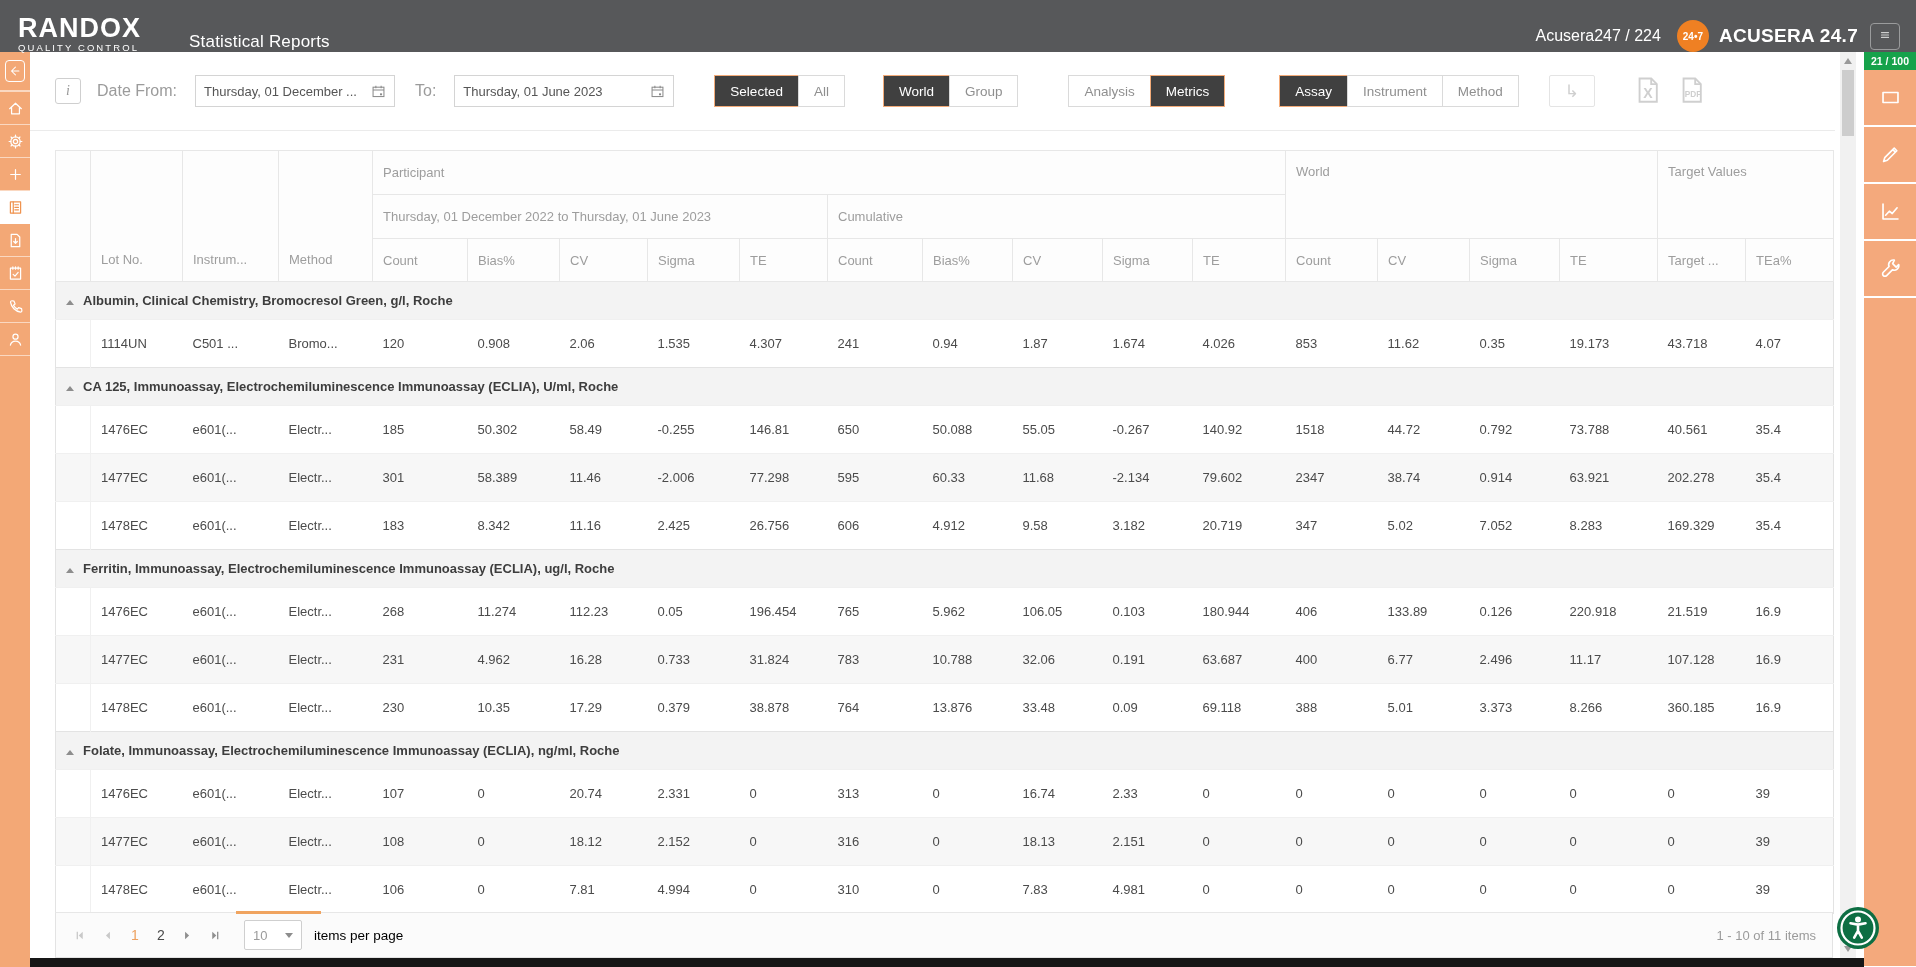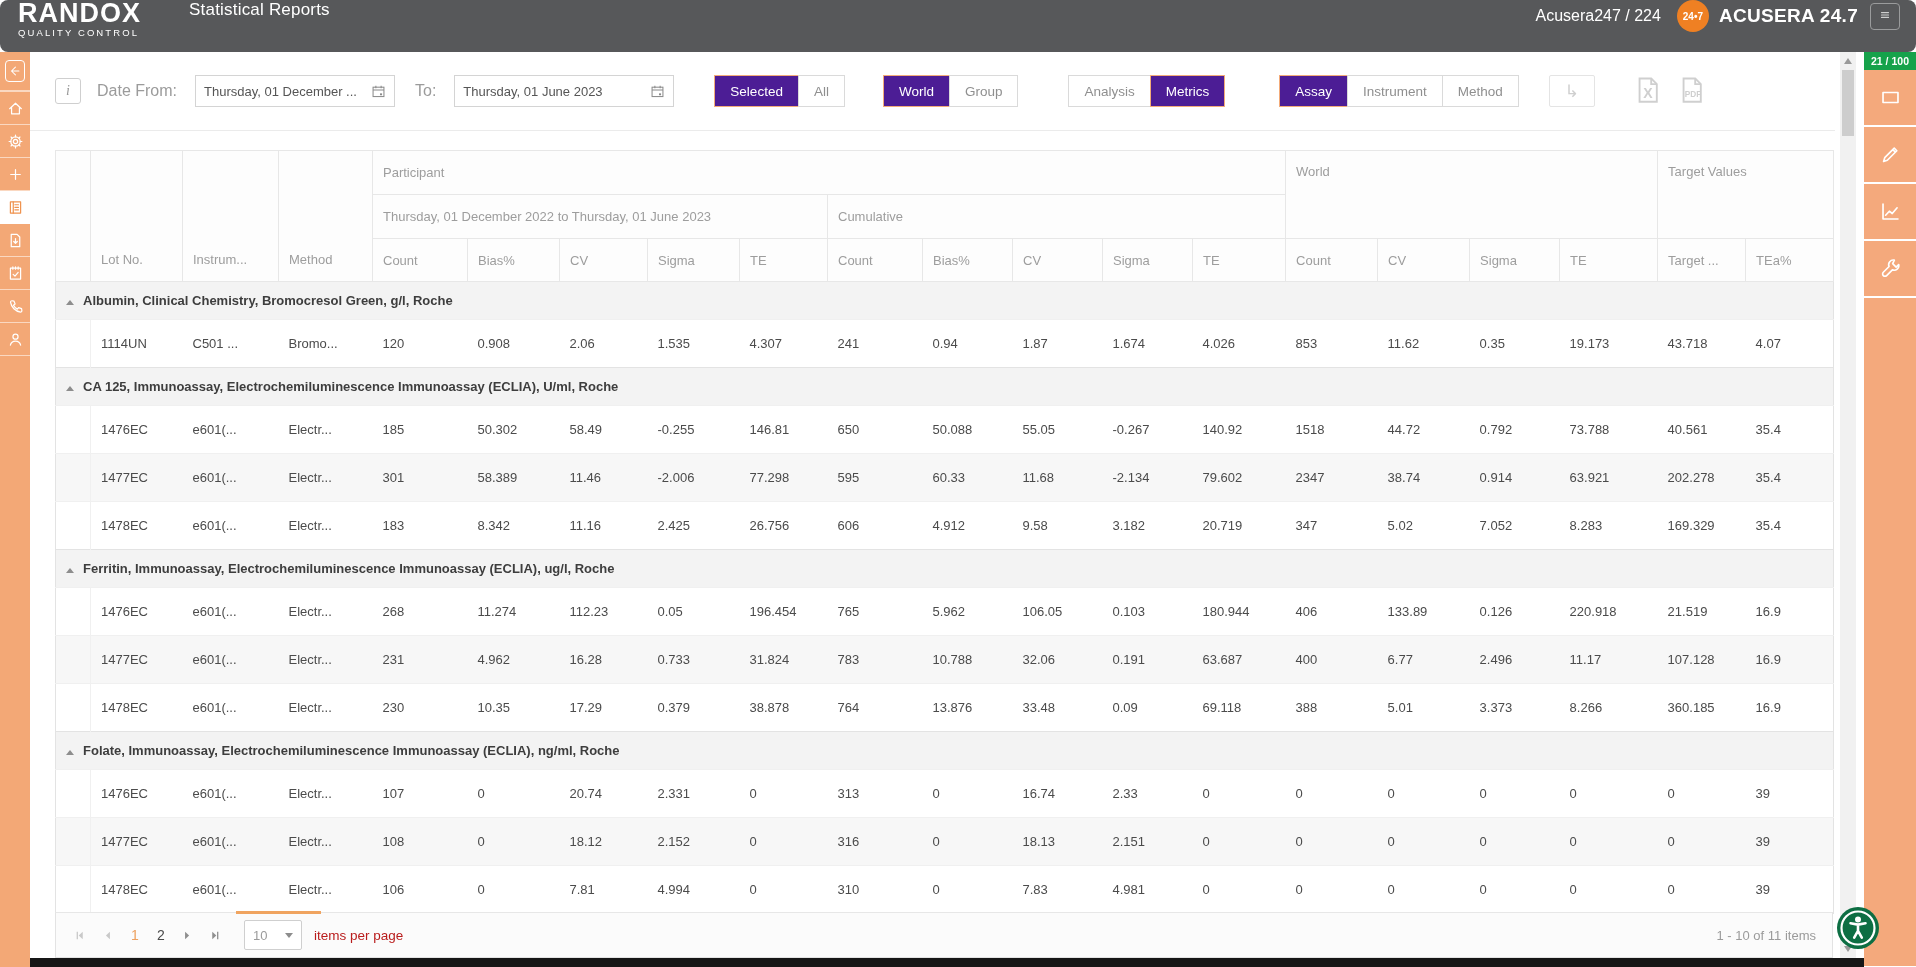--- a/index.html
+++ b/index.html
@@ -1,21 +1,21 @@
 <!DOCTYPE html>
 <html><head>
 <meta charset="utf-8">
 <style>
   * { box-sizing: border-box; margin: 0; padding: 0; }
   html,body { width:1916px; height:967px; overflow:hidden; background:#fff;
     font-family:"Liberation Sans","DejaVu Sans",sans-serif; }
 
   
   .topbar { position:absolute; left:0; top:0; width:1916px; height:52px; background:#57585a;
-    display:flex; align-items:flex-start; color:#fff; z-index:5;border-radius:8px; }
+    display:flex; align-items:flex-end; color:#fff; z-index:5; }
   .logo-wrap { margin-left:18px; line-height:1; }
   .logo-main { font-size:27px; font-weight:bold; letter-spacing:1px; }
   .logo-sub { font-size:9.5px; letter-spacing:2.1px; margin-top:1px; }
   .app-title { font-size:17px; margin-left:48px; font-weight:500; letter-spacing:.2px; }
   .top-right { margin-left:auto; margin-right:16px; display:flex; align-items:center; }
   .account { font-size:16px; }
   .badge-circle { width:32px; height:32px; border-radius:50%; background:#ef8023; color:#fff;
     font-size:10px; font-weight:bold; display:flex; align-items:center; justify-content:center; margin-left:16px; }
   .brand { font-size:19px; font-weight:bold; margin-left:10px; letter-spacing:.3px; }
   .menu-btn { width:30px; height:27px; border:1px solid #9a9b9c; border-radius:4px; background:transparent;
@@ -44,21 +44,21 @@
     padding:0 8px; cursor:pointer; }
   .date-input .value { font-size:13px; color:#555; white-space:nowrap; overflow:hidden; flex:1; }
   .date-input .cal { color:#8a8a8a; display:flex; margin-left:6px; }
   .date-from { margin-left:18px; width:200px; }
   .date-to { margin-left:18px; width:220px; }
   .btn-group { display:flex; }
   .bg1 { margin-left:40px; } .bg2 { margin-left:38px; } .bg3 { margin-left:50px; } .bg4 { margin-left:54px; }
   .toggle-btn { height:32px; padding:0 15px; border:1px solid #dadada; background:#fff; color:#8f8f8f;
     font-size:13.5px; font-family:inherit; cursor:pointer; margin-left:-1px; }
   .toggle-btn:first-child { margin-left:0; }
-  .toggle-btn.active { background:#4c1d95; border-color:#f3ab79; color:#fff; }
+  .toggle-btn.active { background:#404040; border-color:#f3ab79; color:#fff; }
   .redo-btn { width:46px; height:32px; margin-left:30px; border:1px solid #e4e4e4; border-radius:2px;
     background:#fff; color:#cfcfcf; font-size:17px; cursor:default; }
   .export-icon { margin-left:38px; color:#cfcfcf; display:flex; cursor:default; }
   .export-icon + .export-icon { margin-left:14px; }
   .export-icon svg { width:30px; height:32px; }
 
   
   .grid-wrap { position:absolute; left:55px; top:150px; }
   table.grid { border-collapse:collapse; table-layout:fixed; width:1778px; background:#fff;
     border:1px solid #e3e3e3; }
@@ -87,21 +87,21 @@
   .pager-btn svg { width:13px; height:13px; }
   .pg-disabled { color:#c9c9c9; } .pg-enabled { color:#8f8f8f; }
   .page-num { width:26px; height:26px; display:flex; align-items:center; justify-content:center;
     font-size:14px; color:#4a4a4a; cursor:pointer; }
   .page-num.active { color:#eda15f; }
   .page-size { width:58px; height:30px; border:1px solid #cfcfcf; border-radius:2px; background:#fff;
     margin-left:14px; display:flex; align-items:center; padding:0 8px; cursor:pointer; }
   .page-size .val { font-size:13px; color:#9b9b9b; flex:1; }
   .page-size .arr { width:0; height:0; border-left:4px solid transparent; border-right:4px solid transparent;
     border-top:5px solid #8d8d8d; }
-  .per-page { font-size:13.5px; color:#b91c1c; margin-left:12px; }
+  .per-page { font-size:13.5px; color:#000000; margin-left:12px; }
   .range { margin-left:auto; font-size:13px; color:#9b9b9b; margin-right:6px; }
 
   
   .v-scroll { position:absolute; left:1840px; top:52px; width:16px; height:906px; background:#f1f1f1; }
   .v-scroll .sb-arrow { position:absolute; left:4px; width:0; height:0;
     border-left:4px solid transparent; border-right:4px solid transparent; }
   .sb-up { top:6px; border-bottom:6px solid #9a9a9a; }
   .sb-down { bottom:6px; border-top:6px solid #9a9a9a; }
   .sb-thumb { position:absolute; left:2px; top:18px; width:12px; height:66px; background:#cdcdcd; }
 

